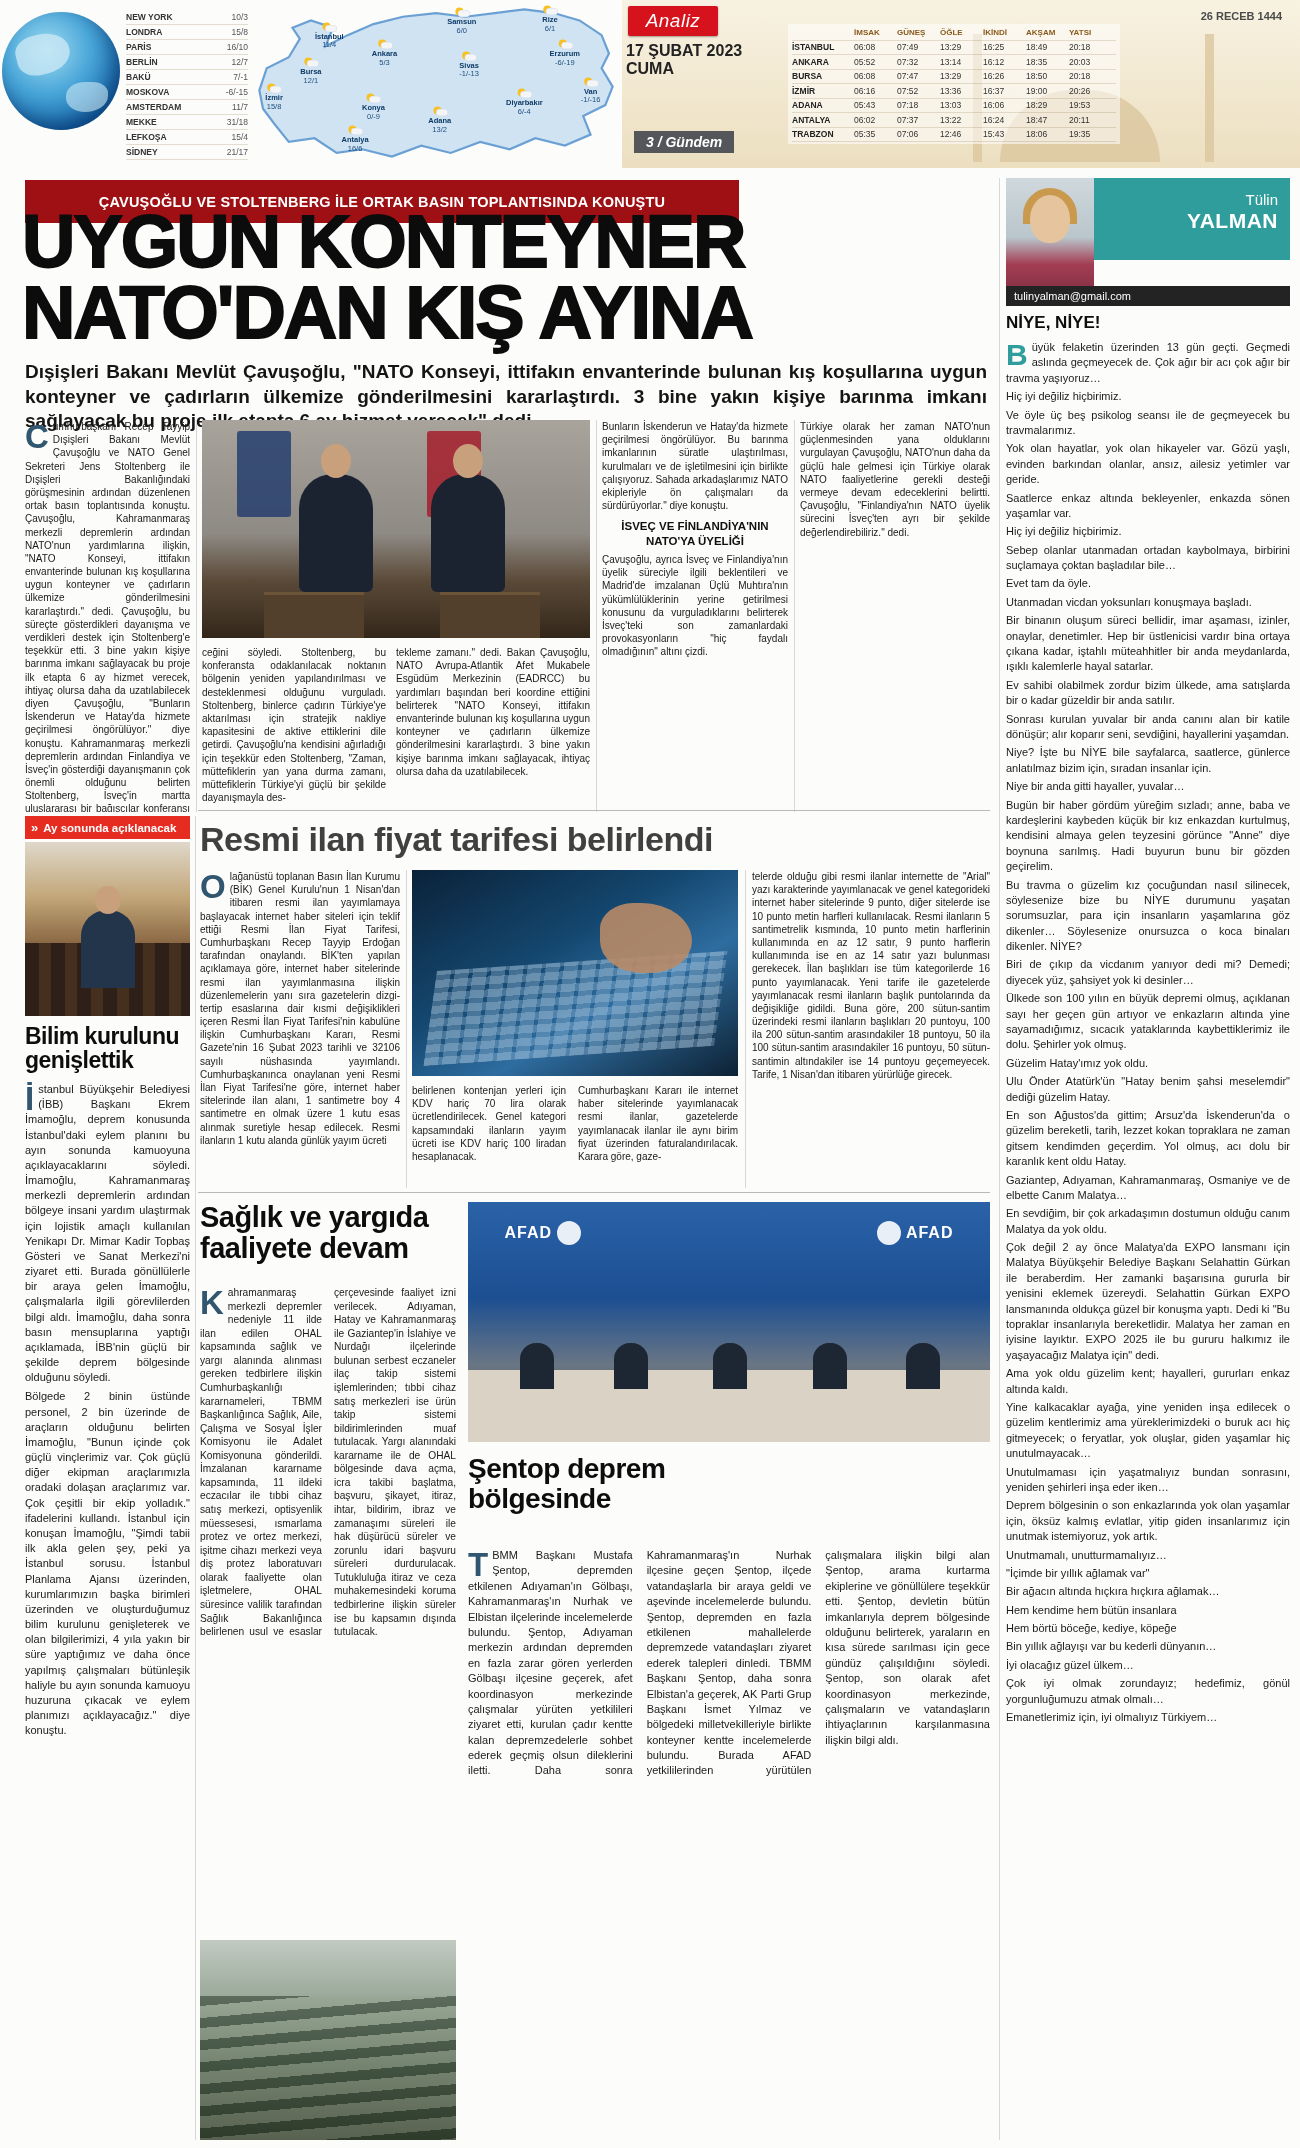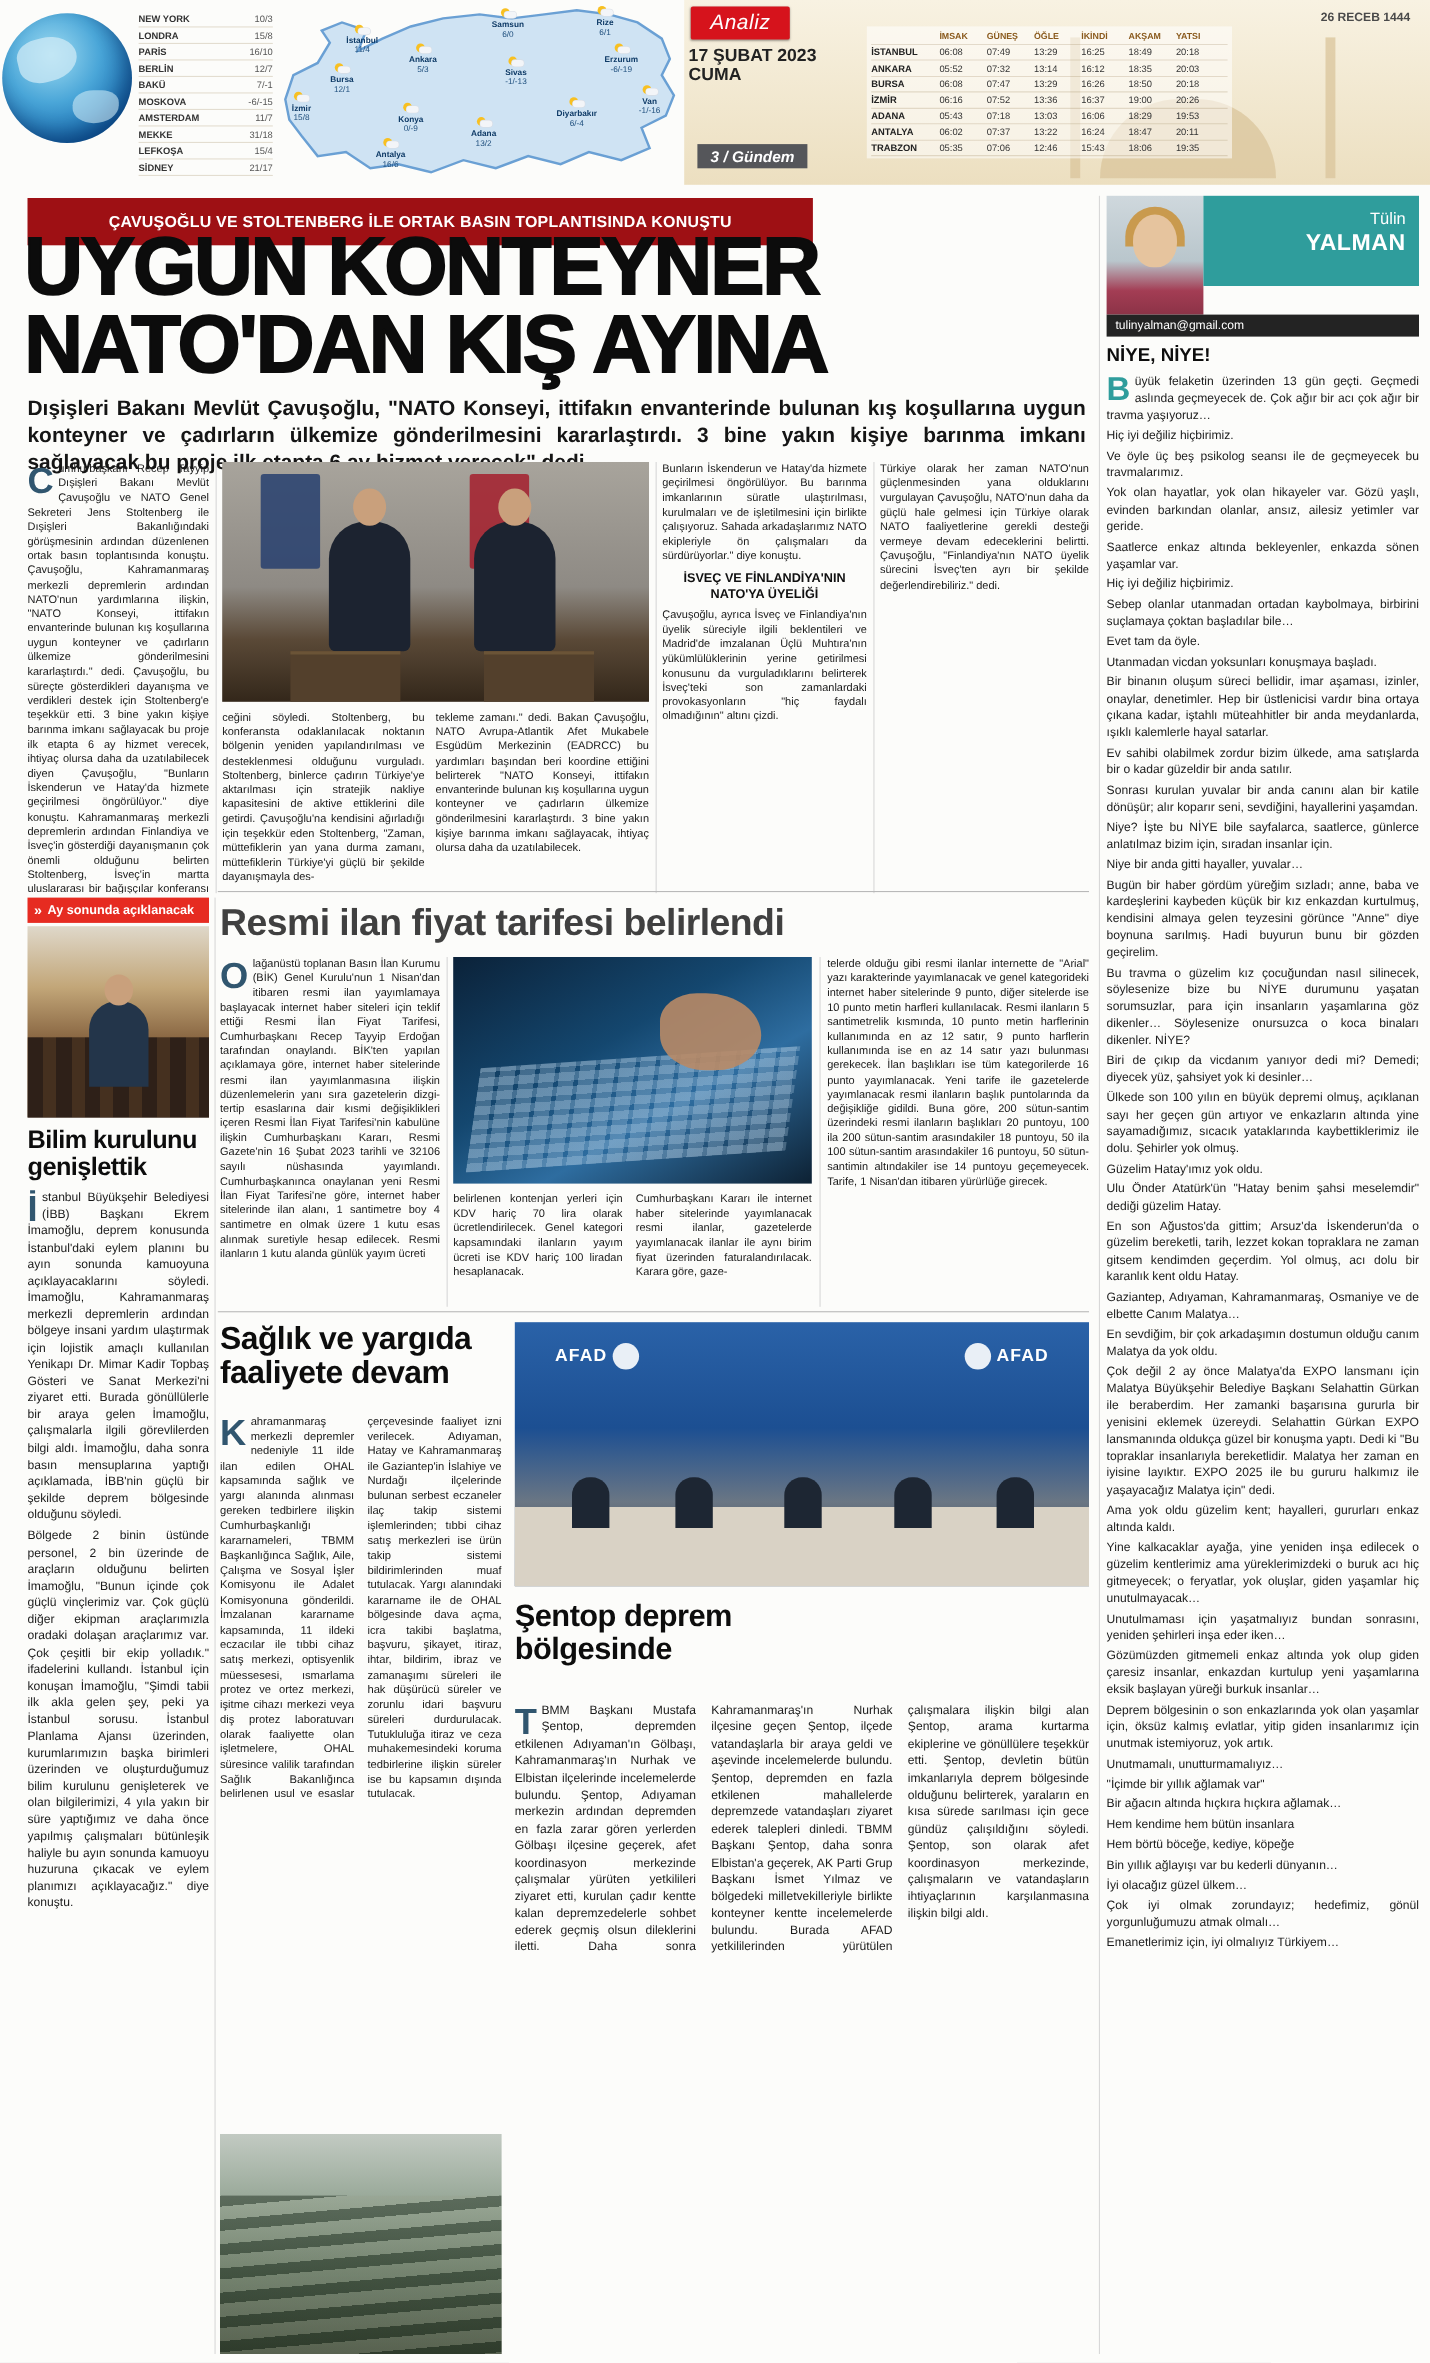--- a/index.html
+++ b/index.html
@@ -472,21 +472,20 @@
         <p>Ülkede son 100 yılın en büyük depremi olmuş, açıklanan sayı her geçen gün artıyor ve enkazların altında yine sayamadığımız, sıcacık yataklarında kaybettiklerimiz ile dolu. Şehirler yok olmuş.</p>
         <p>Güzelim Hatay'ımız yok oldu.</p>
         <p>Ulu Önder Atatürk'ün "Hatay benim şahsi meselemdir" dediği güzelim Hatay.</p>
         <p>En son Ağustos'da gittim; Arsuz'da İskenderun'da o güzelim bereketli, tarih, lezzet kokan topraklara ne zaman gitsem kendimden geçerdim. Yol olmuş, acı dolu bir karanlık kent oldu Hatay.</p>
         <p>Gaziantep, Adıyaman, Kahramanmaraş, Osmaniye ve de elbette Canım Malatya…</p>
         <p>En sevdiğim, bir çok arkadaşımın dostumun olduğu canım Malatya da yok oldu.</p>
         <p>Çok değil 2 ay önce Malatya'da EXPO lansmanı için Malatya Büyükşehir Belediye Başkanı Selahattin Gürkan ile beraberdim. Her zamanki başarısına gururla bir yenisini eklemek üzereydi. Selahattin Gürkan EXPO lansmanında oldukça güzel bir konuşma yaptı. Dedi ki "Bu topraklar insanlarıyla bereketlidir. Malatya her zaman en iyisine layıktır. EXPO 2025 ile bu gururu halkımız ile yaşayacağız Malatya için" dedi.</p>
         <p>Ama yok oldu güzelim kent; hayalleri, gururları enkaz altında kaldı.</p>
         <p>Yine kalkacaklar ayağa, yine yeniden inşa edilecek o güzelim kentlerimiz ama yüreklerimizdeki o buruk acı hiç gitmeyecek; o feryatlar, yok oluşlar, giden yaşamlar hiç unutulmayacak…</p>
         <p>Unutulmaması için yaşatmalıyız bundan sonrasını, yeniden şehirleri inşa eder iken…</p>
-        <p>Gözümüzden gitmemeli enkaz altında yok olup giden çaresiz insanlar, enkazdan kurtulup yeni yaşamlarına eksik başlayan yüreği burkuk insanlar…</p>
         <p>Deprem bölgesinin o son enkazlarında yok olan yaşamlar için, öksüz kalmış evlatlar, yitip giden insanlarımız için unutmak istemiyoruz, yok artık.</p>
         <p>Unutmamalı, unutturmamalıyız…</p>
         <p>"İçimde bir yıllık ağlamak var"</p>
         <p>Bir ağacın altında hıçkıra hıçkıra ağlamak…</p>
         <p>Hem kendime hem bütün insanlara</p>
         <p>Hem börtü böceğe, kediye, köpeğe</p>
         <p>Bin yıllık ağlayışı var bu kederli dünyanın…</p>
         <p>İyi olacağız güzel ülkem…</p>
         <p>Çok iyi olmak zorundayız; hedefimiz, gönül yorgunluğumuzu atmak olmalı…</p>
         <p>Emanetlerimiz için, iyi olmalıyız Türkiyem…</p>

